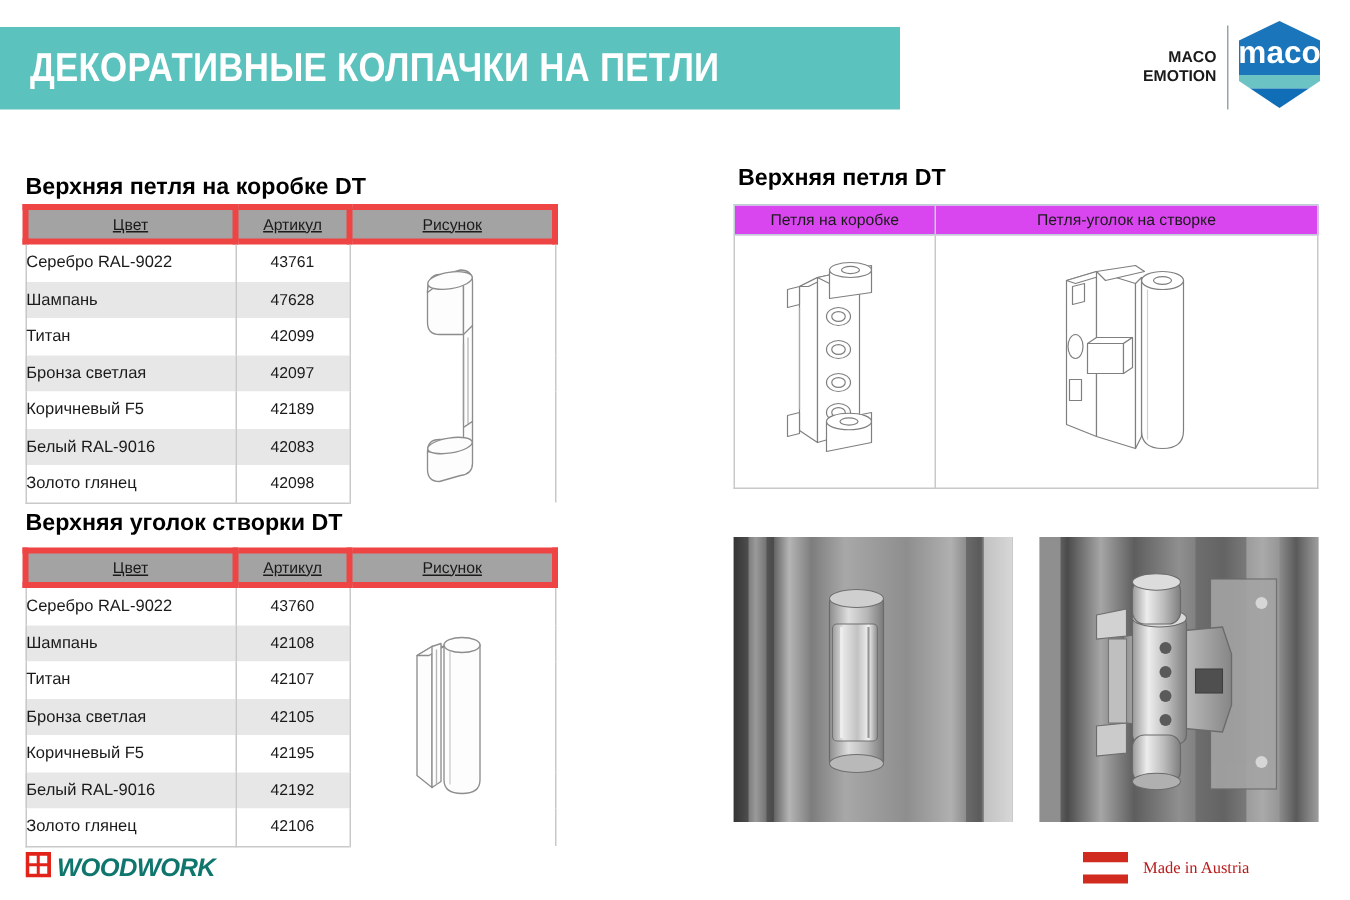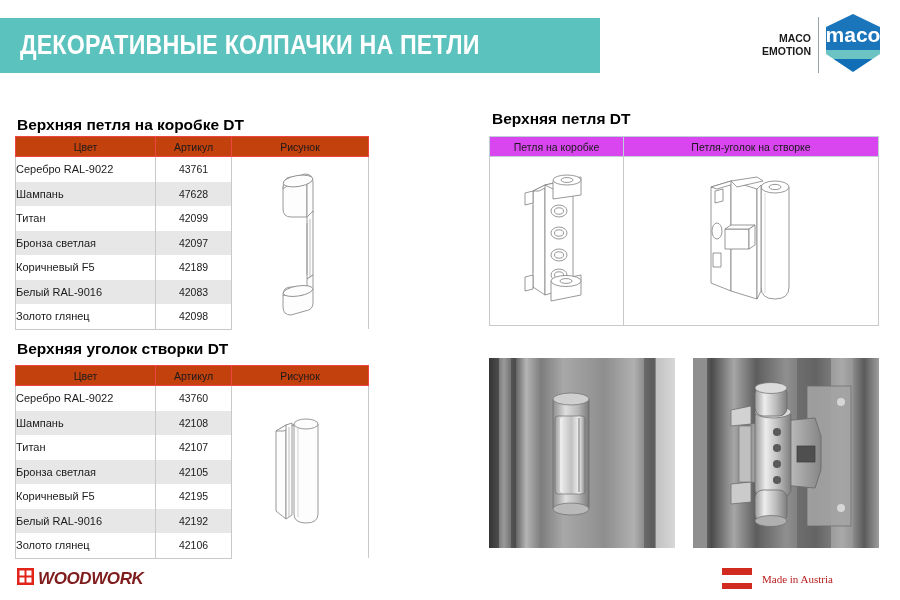--- a/index.html
+++ b/index.html
@@ -81,27 +81,28 @@
     position: absolute;
     border-collapse: collapse;
     table-layout: fixed;
     font-size: 10.5px;
     color: #1a1a1a;
   }
   #table-1 { left: 15px; top: 136px; width: 353px; }
   #table-2 { left: 15px; top: 365px; width: 353px; }
 
   .product-table th {
-    background: #c2410c;
+    background: #a3a3a3;
     font-weight: normal;
     font-size: 10.5px;
     text-align: center;
     height: 17px;
-    border: 1px solid #ef4444;
+    border: 4px solid #ef4444;
     color: #1a1a1a;
+    text-decoration: underline;
   }
   .product-table td {
     border-left: 1px solid #c9c9c9;
     border-right: 1px solid #c9c9c9;
     height: 24.5px;
     padding: 0;
   }
   .product-table tr.row-odd td { background: #ffffff; }
   .product-table tr.row-even td { background: #e7e7e7; }
   .product-table tr:last-child td { border-bottom: 1px solid #c9c9c9; }
@@ -177,21 +178,21 @@
     top: 568px;
     display: flex;
     align-items: center;
     gap: 4px;
   }
   #woodwork-text {
     font-size: 17px;
     font-weight: bold;
     font-style: italic;
     letter-spacing: -0.4px;
-    color: #7f1d1d;
+    color: #0f766e;
   }
   #footer-right {
     position: absolute;
     left: 722px;
     top: 568px;
     display: flex;
     align-items: center;
     gap: 10px;
   }
   #made-in-austria {

